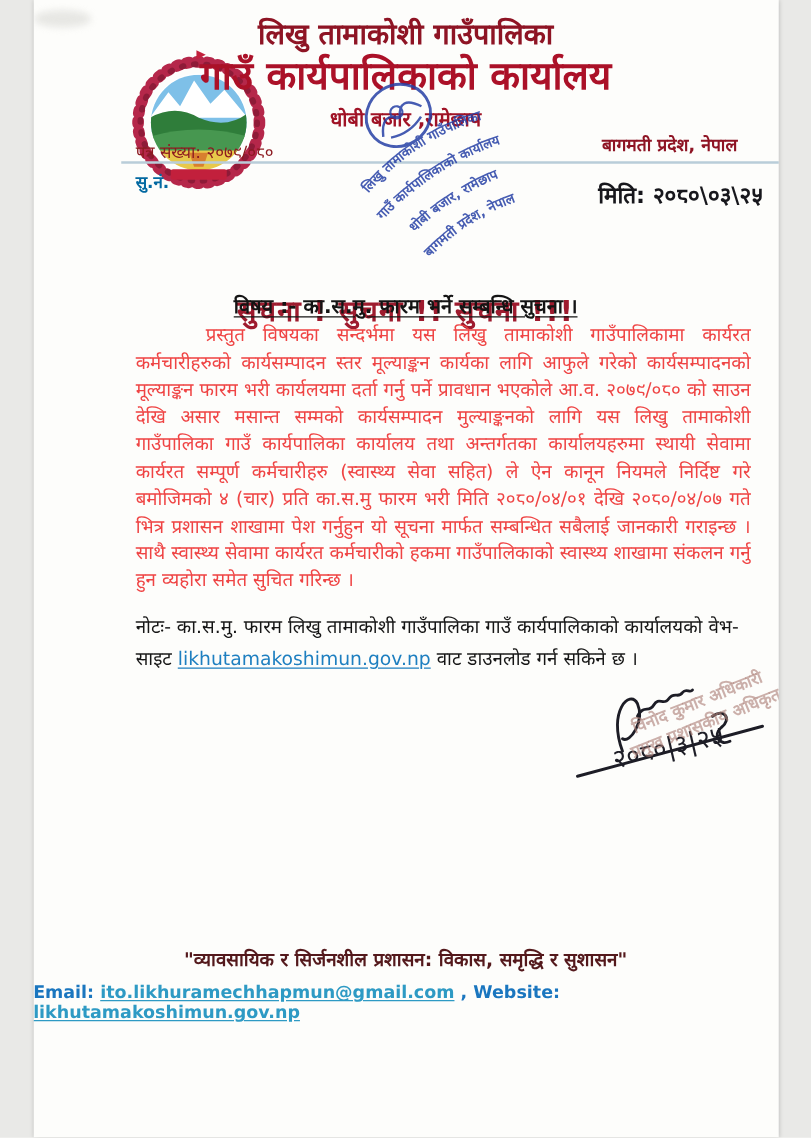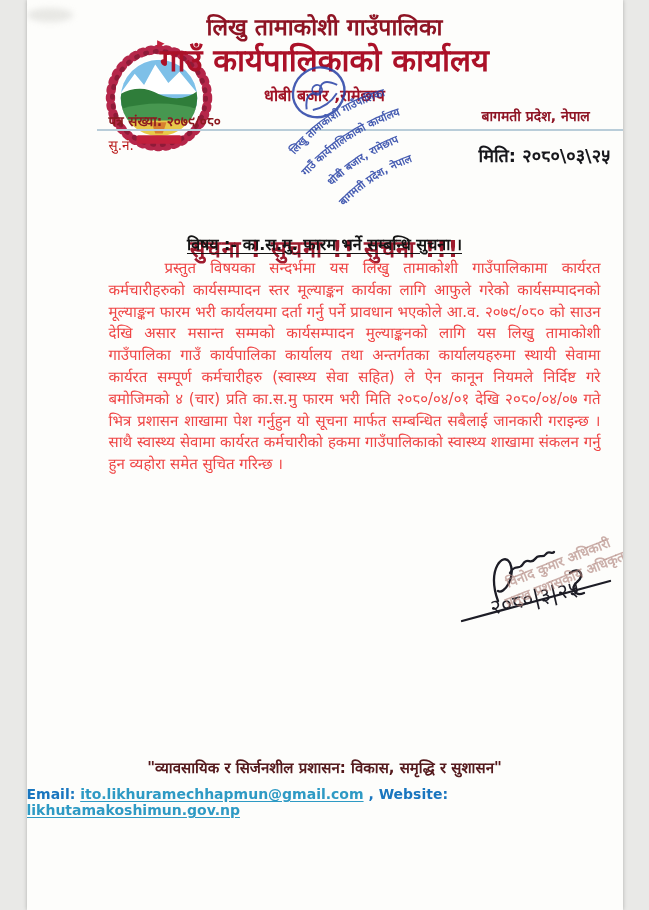--- a/index.html
+++ b/index.html
@@ -16,23 +16,23 @@
   .hdr-line1{position:absolute;top:10px;left:0;width:100%;text-align:center;
     font-size:23px;font-weight:bold;color:#8e1424;}
   .hdr-line2{position:absolute;top:38px;left:0;width:100%;text-align:center;
     font-size:31px;font-weight:bold;color:#ab1128;}
   .hdr-line3{position:absolute;top:84px;left:0;width:100%;text-align:center;
     font-size:16px;font-weight:bold;color:#a01326;}
   .hdr-province{position:absolute;top:106px;left:455px;
     font-size:14px;font-weight:bold;color:#8e1424;}
   .logo{position:absolute;left:76px;top:36px;}
   
-  .ref-row{position:absolute;left:82px;top:112px;font-size:13.5px;font-weight:bold;color:#8c1a20;}
+  .ref-row{position:absolute;left:82px;top:112px;font-size:13.5px;font-weight:normal;color:#8c1a20;}
   .rule{position:absolute;left:70px;top:129px;width:579px;height:2px;background:#b9cdd9;}
-  .serial{position:absolute;left:82px;top:136px;font-size:13.5px;font-weight:normal;color:#b91c1c;}
+  .serial{position:absolute;left:82px;top:136px;font-size:13.5px;font-weight:bold;color:#0369a1;}
   .date-row{position:absolute;left:452px;top:143px;font-size:18px;font-weight:bold;color:#17171c;}
   
   .stamp{position:absolute;left:228px;top:48px;opacity:.85;}
   
   .notice-title{position:absolute;top:196px;left:0;width:100%;text-align:center;
     font-size:23px;font-weight:bold;color:#9e1b2e;letter-spacing:1px;margin-top:36px;}
   .subject{position:absolute;top:233px;left:0;width:100%;text-align:center;
     font-size:16px;font-weight:bold;color:#141414;}
   .subject span{text-decoration:underline;text-underline-offset:3px;}
   
@@ -126,20 +126,23 @@
     </g>
   </svg>
 
   <div class="notice-title">सुचना ! सुचना !! सुचना !!!</div>
   <div class="subject">
     <span>विषय :- का.स.मु. फारम भर्ने सम्बन्धि सुचना ।</span>
   </div>
 
   <div class="body-par">प्रस्तुत विषयका सन्दर्भमा यस लिखु तामाकोशी गाउँपालिकामा कार्यरत कर्मचारीहरुको कार्यसम्पादन स्तर मूल्याङ्कन कार्यका लागि आफुले गरेको कार्यसम्पादनको मूल्याङ्कन फारम भरी कार्यलयमा दर्ता गर्नु पर्ने प्रावधान भएकोले आ.व. २०७९/०८० को साउन देखि असार मसान्त सम्मको कार्यसम्पादन मुल्याङ्कनको लागि यस लिखु तामाकोशी गाउँपालिका गाउँ कार्यपालिका कार्यालय तथा अन्तर्गतका कार्यालयहरुमा स्थायी सेवामा कार्यरत सम्पूर्ण कर्मचारीहरु (स्वास्थ्य सेवा सहित) ले ऐन कानून नियमले निर्दिष्ट गरे बमोजिमको ४ (चार) प्रति का.स.मु फारम भरी मिति २०८०/०४/०१ देखि २०८०/०४/०७ गते भित्र प्रशासन शाखामा पेश गर्नुहुन यो सूचना मार्फत सम्बन्धित सबैलाई जानकारी गराइन्छ । साथै स्वास्थ्य सेवामा कार्यरत कर्मचारीको हकमा गाउँपालिकाको स्वास्थ्य शाखामा संकलन गर्नु हुन व्यहोरा समेत सुचित गरिन्छ ।</div>
 
+  <div class="note-par">
+    <span>नोटः- का.स.मु. फारम लिखु तामाकोशी गाउँपालिका गाउँ कार्यपालिकाको कार्यालयको वेभ-साइट </span><a>likhutamakoshimun.gov.np</a><span> वाट डाउनलोड गर्न सकिने छ ।</span>
+  </div>
 
   <div class="sig-wrap">
     <svg class="sig-svg" width="215" height="120" viewBox="0 0 215 120">
       <g stroke="#1d1d26" stroke-width="2.3" fill="none" stroke-linecap="round">
         <path d="M46,56 C34,24 52,6 58,18 C64,32 52,50 46,46"></path>
         <path d="M58,28 c5,-10 9,-2 13,-9 c4,-7 8,1 12,-5 c4,-6 8,0 11,-5 c3,-4 6,1 8,-2"></path>
         <path d="M10,76 L158,36"></path>
         <path d="M118,28 c9,-7 16,2 7,9 c-7,6 -2,15 7,11"></path>
       </g>
       <text x="40" y="70" transform="rotate(-13 40 70)" font-size="21" fill="#1d1d26" font-family="DejaVu Sans, sans-serif">२०८०|३|२५</text>

